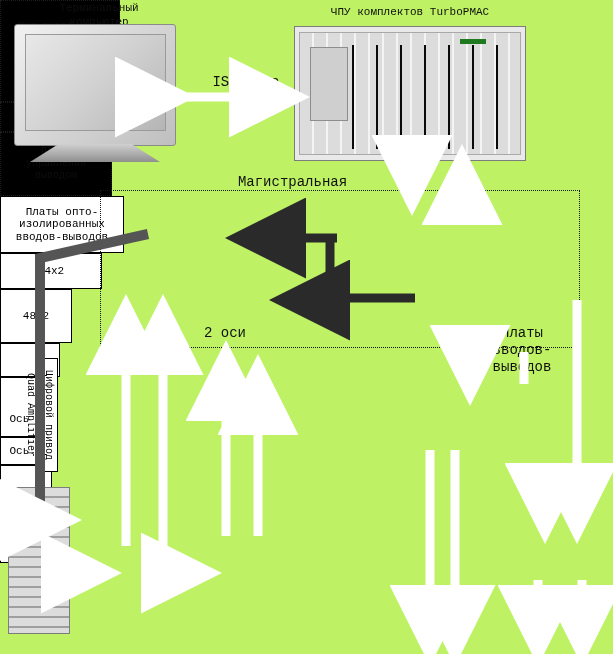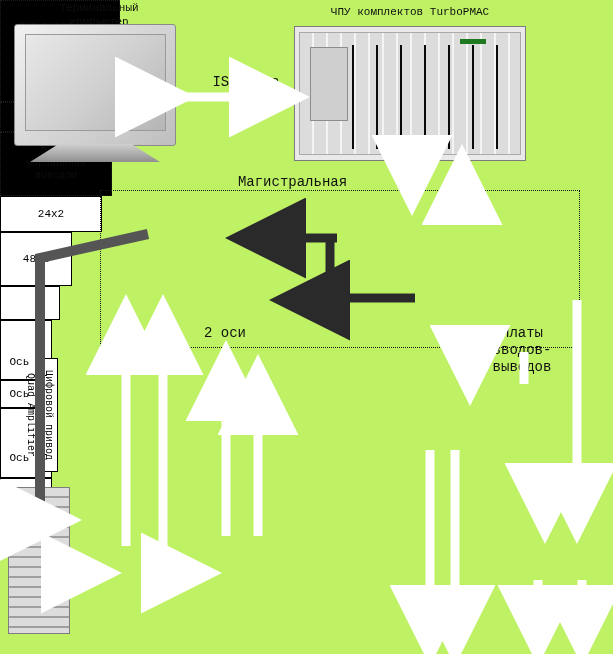--- a/index.html
+++ b/index.html
@@ -193,20 +193,25 @@
   <div class="dbox" style="left:415px; top:252px; width:110px; height:62px;">
     <span>
       Плата<br>управления<br>выводом
     </span>
   </div>
 
   <div class="dlabel" style="left:470px; top:325px; width:104px;">Платы вводов-<br>выводов</div>
 
   <div class="dlabel" style="left:195px; top:325px; width:60px;">2 оси</div>
 
+  <div class="wbox" style="left:391px; top:392px; width:122px; height:55px;">
+    <span>
+      Платы опто-<br>изолированных<br>вводов-выводов
+    </span>
+  </div>
   <div class="wbox" style="left:413px; top:447px; width:100px; height:34px;">
     <span>24х2</span>
   </div>
 
   <div class="wbox" style="left:499px; top:528px; width:70px; height:52px;">
     <span>48х2</span>
   </div>
   <div class="wbox" style="left:517px; top:580px; width:58px; height:32px; border:1px solid #000;"></div>
 
   <div class="drive-stack"></div>

